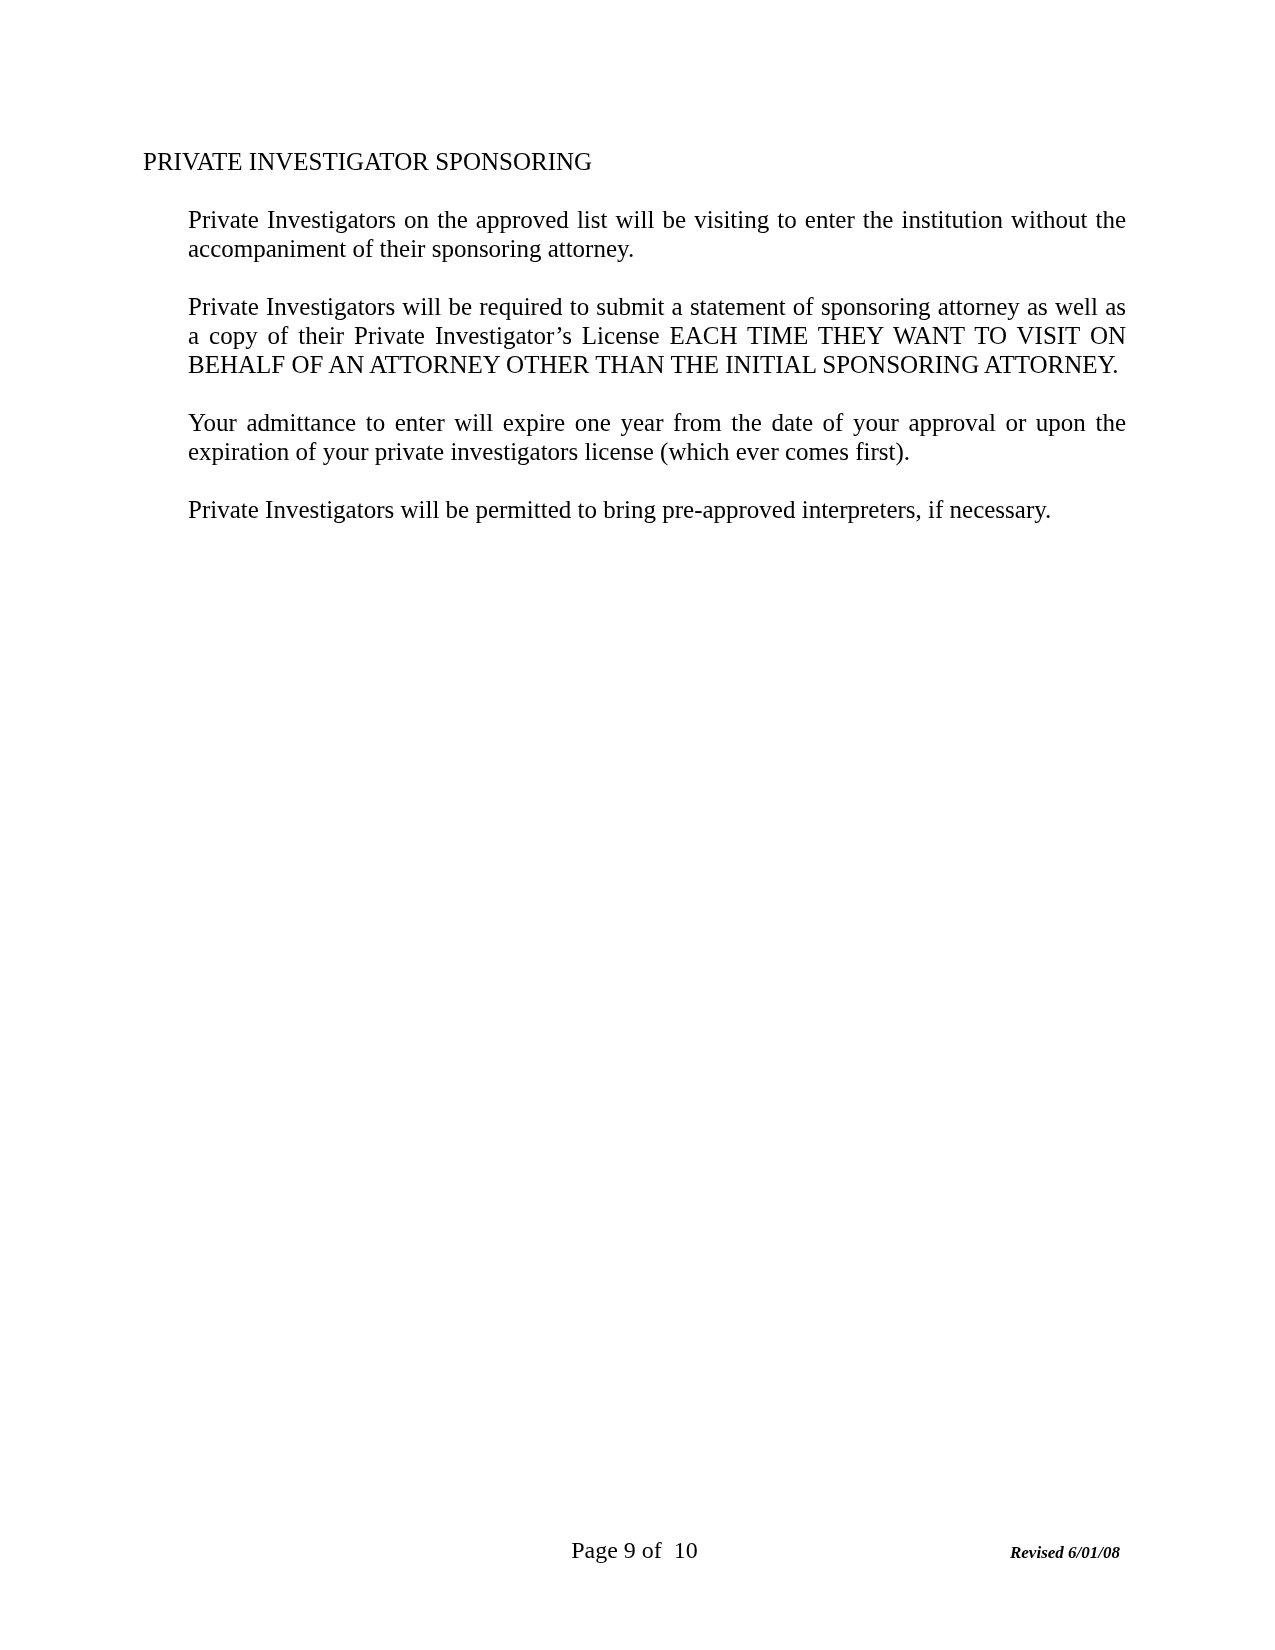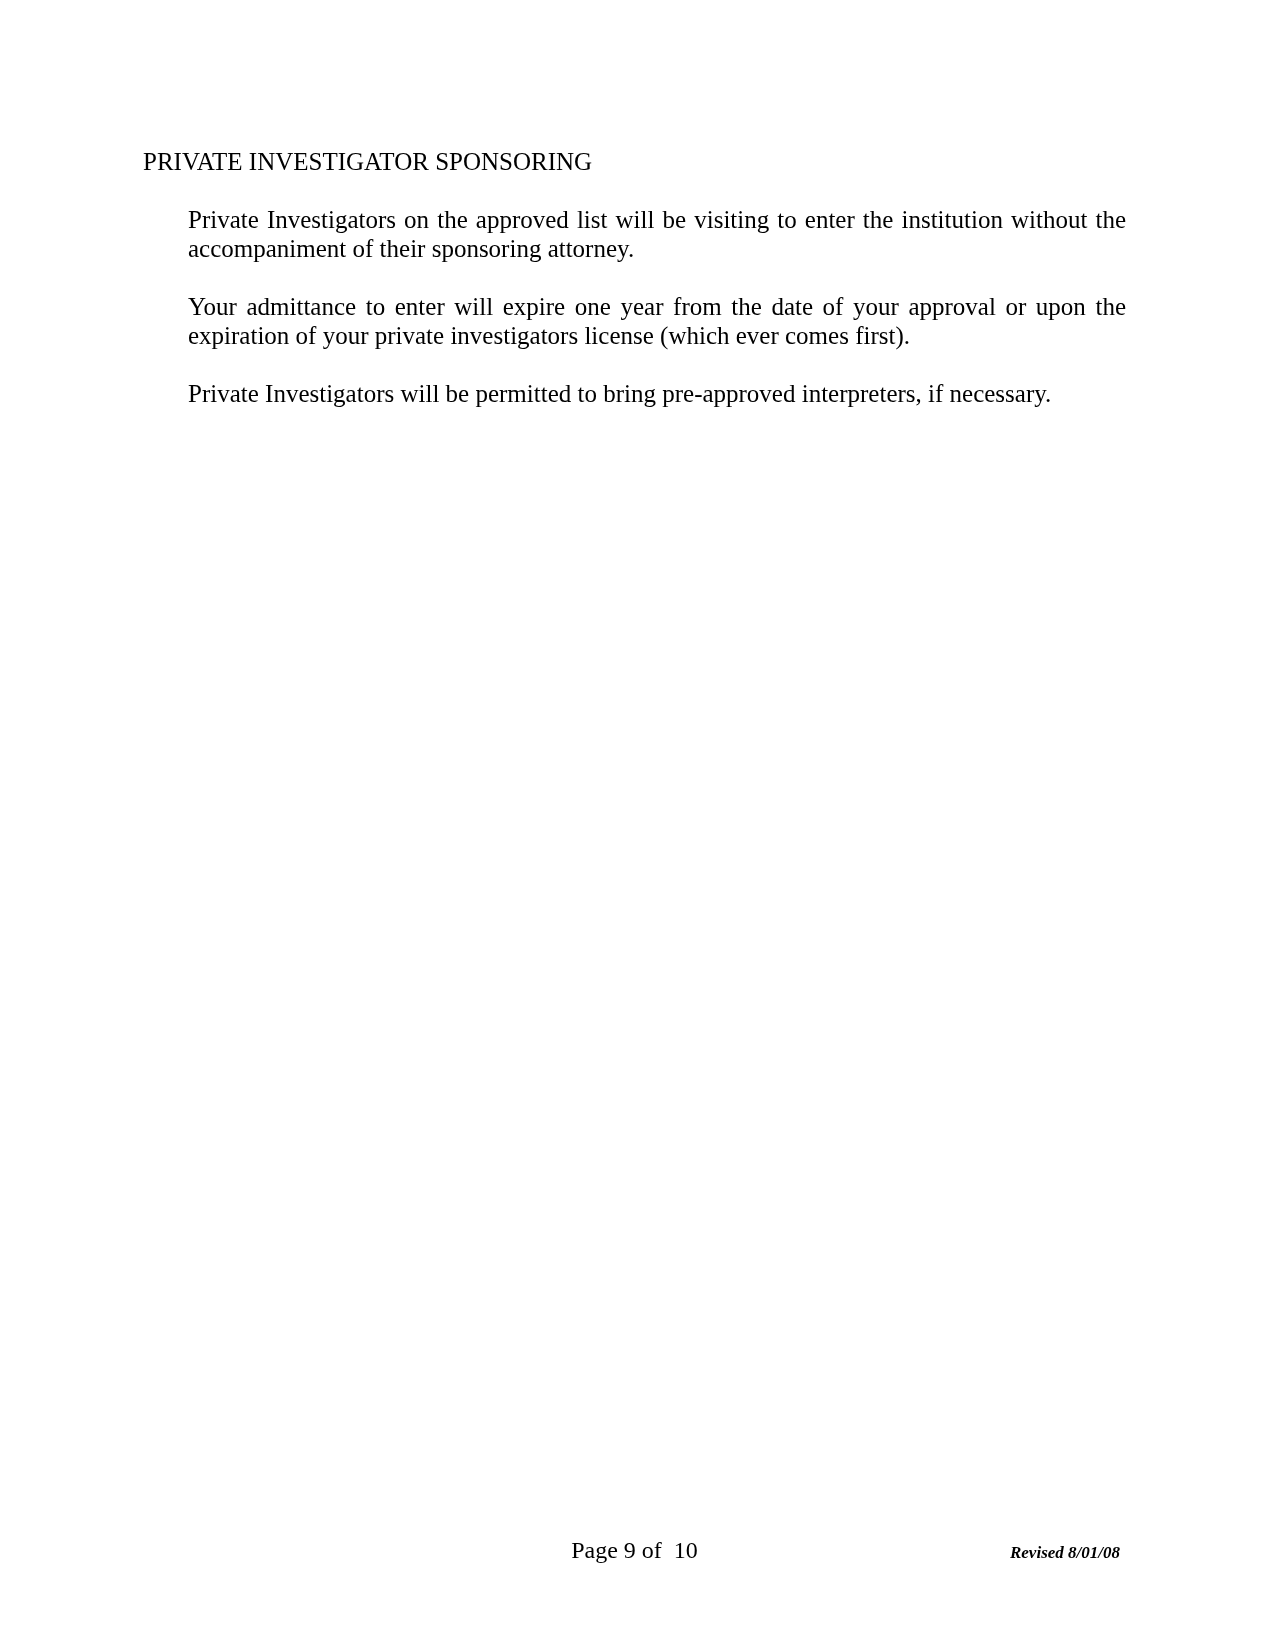--- a/index.html
+++ b/index.html
@@ -64,24 +64,25 @@
 </head>
 <body>
 
 <div class="page">
 
   <h1 class="doc-title">PRIVATE INVESTIGATOR SPONSORING</h1>
 
 
   <p class="para indent justify">Private Investigators on the approved list will be visiting to enter the institution without the accompaniment of their sponsoring attorney.</p>
 
+  <p class="para indent justify">Private Investigators will be required to submit a statement of sponsoring attorney as well as a copy of their Private Investigator’s License EACH TIME THEY WANT TO VISIT ON BEHALF OF AN ATTORNEY OTHER THAN THE INITIAL SPONSORING ATTORNEY.</p>
 
   <p class="para indent justify">Your admittance to enter will expire one year from the date of your approval or upon the expiration of your private investigators license (which ever comes first).</p>
 
   <p class="para indent">Private Investigators will be permitted to bring pre-approved interpreters, if necessary.</p>
 
 
   <div class="footer">
     <span class="page-number">Page 9 of&nbsp; 10</span>
-    <span class="revised">Revised 8/01/08</span>
+    <span class="revised">Revised 6/01/08</span>
   </div>
 
 </div>
 
 </body></html>

